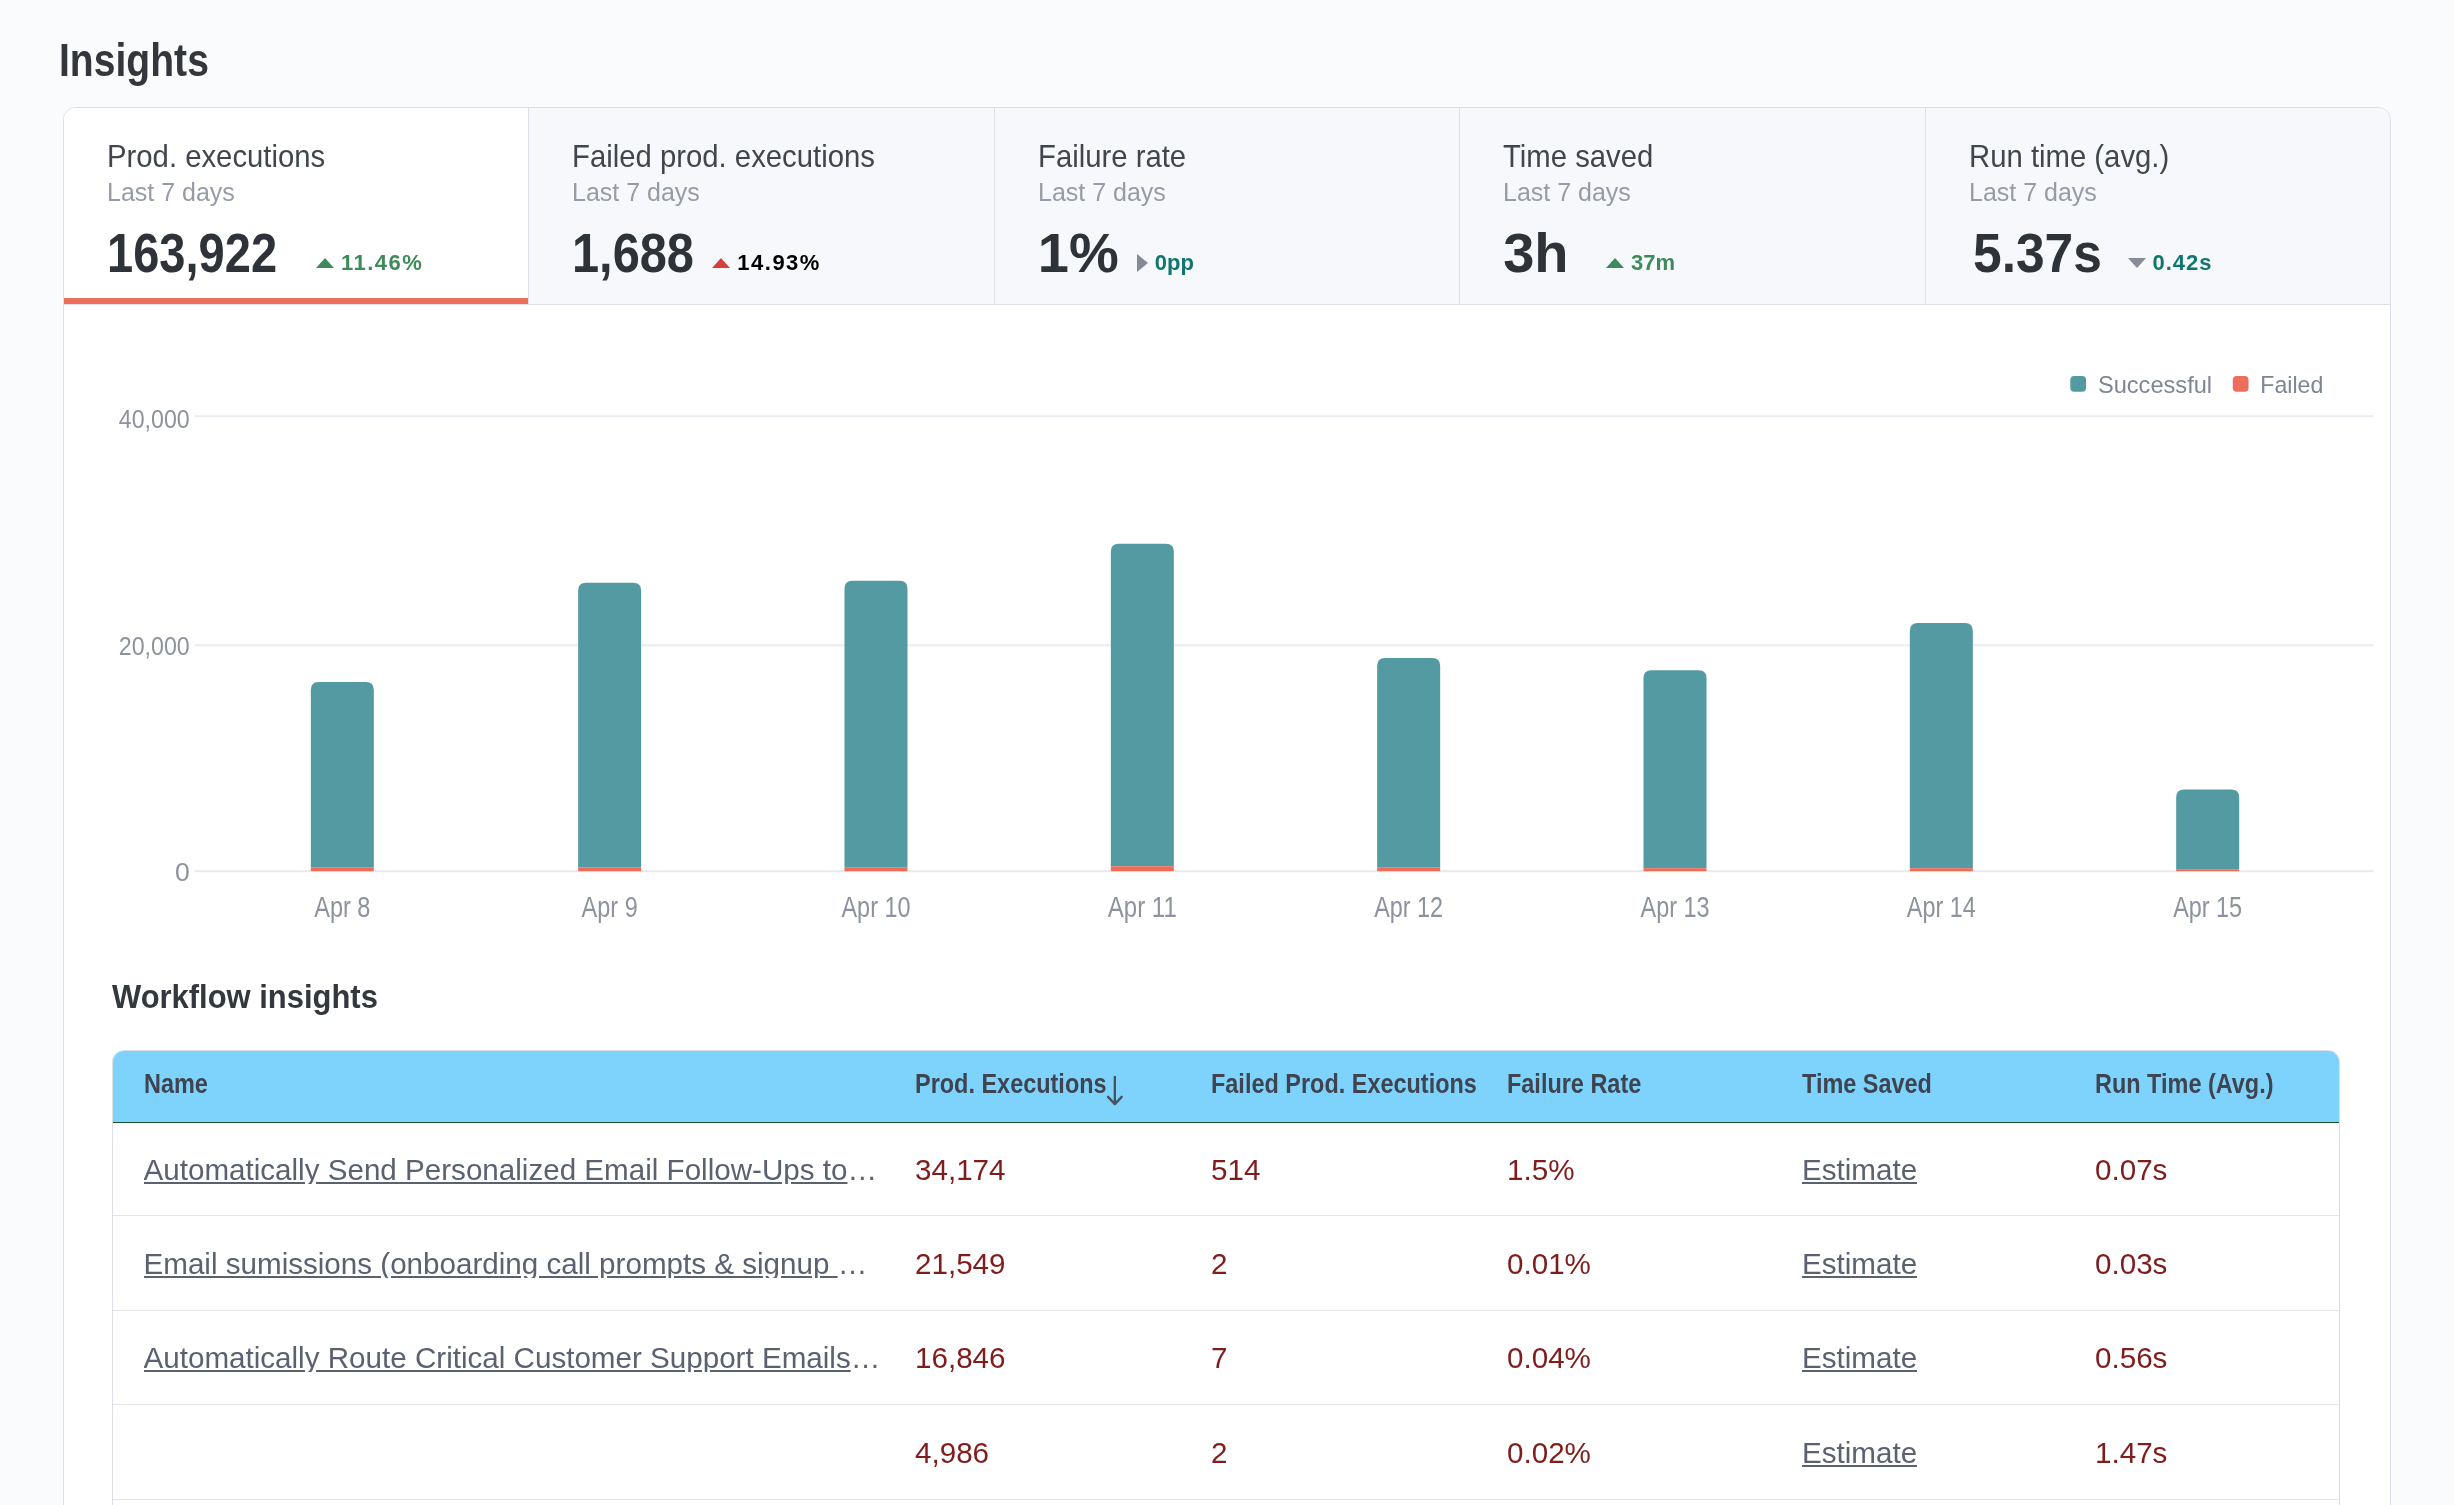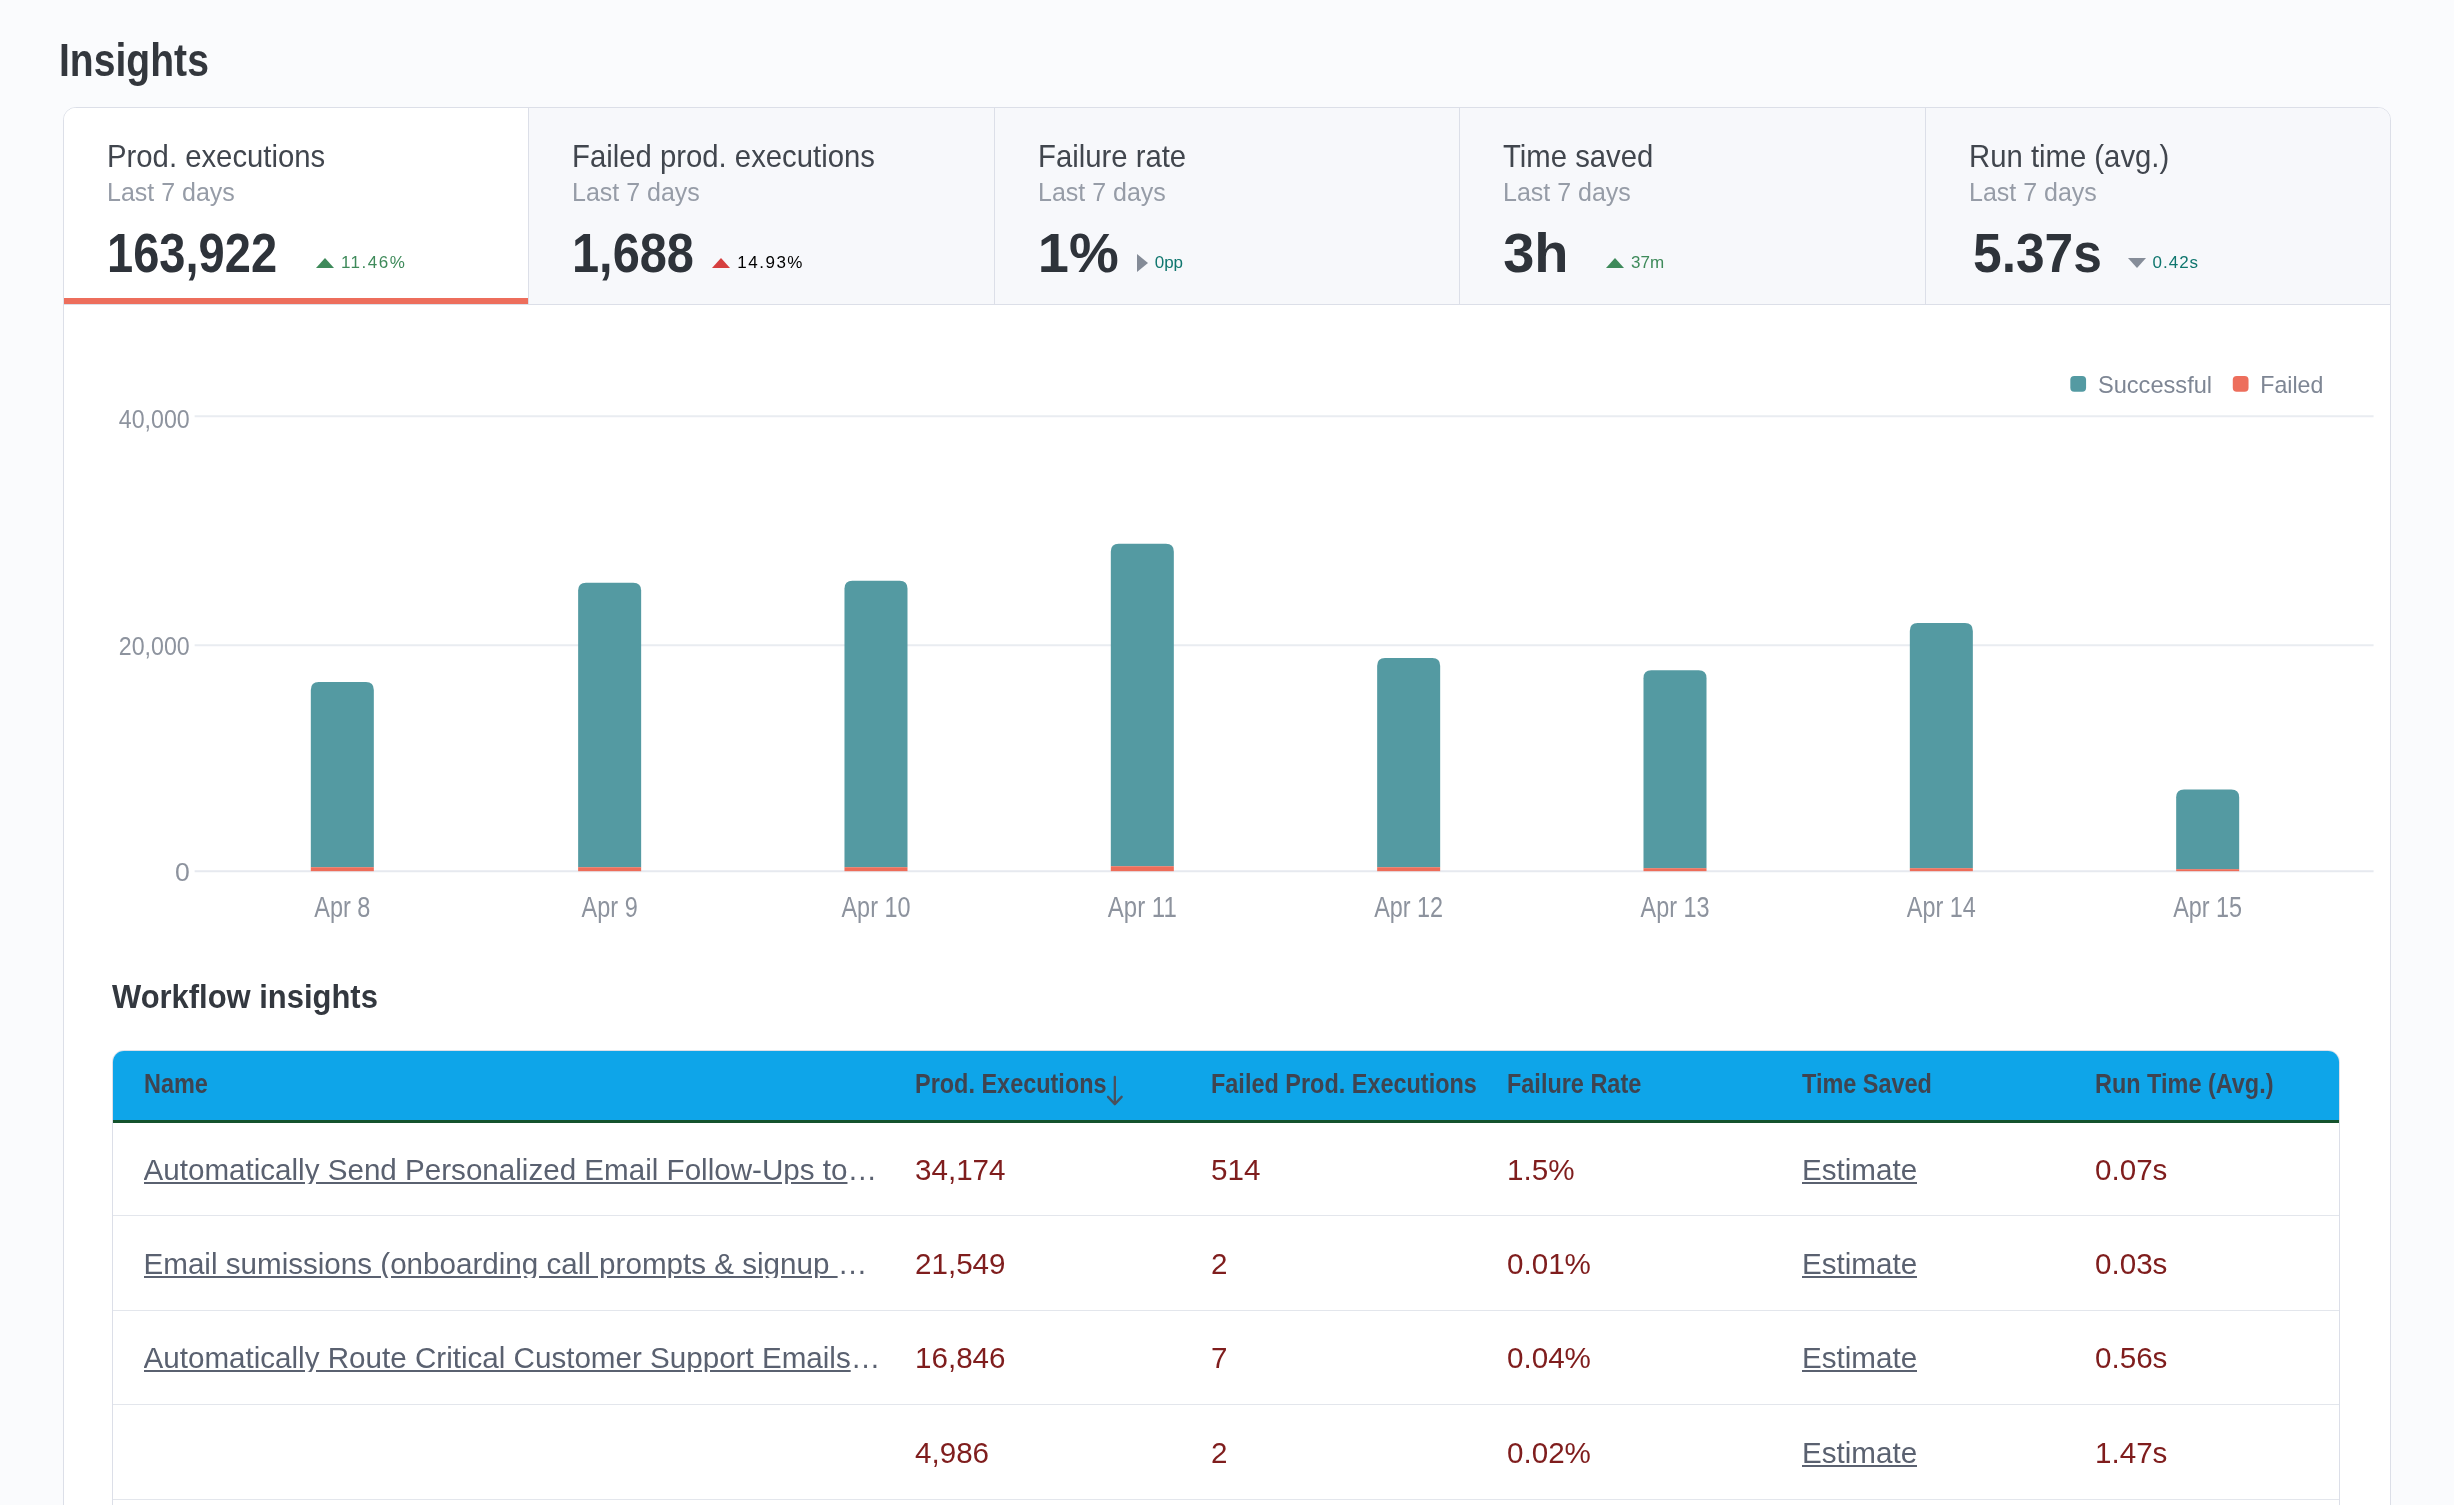--- a/index.html
+++ b/index.html
@@ -9,34 +9,34 @@
   .panel { position:absolute; left:63px; top:107px; width:2328px; height:1478px; background:#ffffff; border:1px solid #dcdfe8; border-radius:12.8px; }
   .tabs { position:absolute; left:0; top:0; width:2326px; height:197px; display:flex; border-bottom:1px solid #dcdfe8; border-radius:11.8px 11.8px 0 0; overflow:hidden; }
   .tab { position:relative; flex:1 1 0; background:#f7f8fb; }
   .tab + .tab { border-left:1px solid #dcdfe8; }
   .tab.sel { background:#ffffff; }
   .tab.sel::after { content:""; position:absolute; left:0; right:0; bottom:0; height:5.9px; background:#ed6e5c; }
   .tab .t { position:absolute; left:43px; top:32.5px; font-size:31.5px; line-height:31.5px; color:#41464e; transform:scaleX(0.93); transform-origin:0 0; white-space:nowrap; }
   .tab .s { position:absolute; left:43px; top:71px; font-size:26.6px; line-height:26.6px; color:#969ca7; transform:scaleX(0.94); transform-origin:0 0; white-space:nowrap; }
   .tab .num { position:absolute; left:43px; top:117px; font-size:56px; line-height:56px; font-weight:700; color:#2e333a; transform-origin:0 0; white-space:nowrap; }
   .delta { position:absolute; top:142px; display:flex; align-items:flex-start; }
-  .dtx { font-size:17px; line-height:26.6px; font-weight:400; margin-left:6.9px; }
+  .dtx { font-size:22px; line-height:26.6px; font-weight:700; margin-left:6.9px; }
   .green { color:#3e8a5a; }
   .red { color:#000000; }
   .gray { color:#0f766e; }
   .tri { display:block; width:0; height:0; }
   .tri.up { margin-top:7.9px; border-left:9.9px solid transparent; border-right:9.9px solid transparent; border-bottom:10.8px solid; }
   .tri.up.green { border-bottom-color:#3e8a5a; }
   .tri.up.red { border-bottom-color:#d63f3f; }
   .tri.down { margin-top:7.9px; border-left:9.9px solid transparent; border-right:9.9px solid transparent; border-top:10.8px solid #868d99; }
   .tri.right { margin-top:3.9px; border-top:9.9px solid transparent; border-bottom:9.9px solid transparent; border-left:11.8px solid #848b97; }
   .chart { position:absolute; left:0; top:198px; }
   .h2 { position:absolute; left:48px; top:871px; font-size:34px; line-height:34px; font-weight:700; color:#33383f; transform:scaleX(0.91); transform-origin:0 0; white-space:nowrap; }
   .wtable { position:absolute; left:48px; top:942px; width:2228px; height:552px; background:#fff; border:1px solid #dcdfe8; border-radius:11.8px; overflow:hidden; }
-  .thead { position:relative; height:72px; background:#0ea5e9; border-bottom:3px solid #14532d; }
+  .thead { position:relative; height:72px; background:#7dd3fc; border-bottom:1px solid #14532d; }
   .thead span { position:absolute; top:18.7px; font-size:27.6px; line-height:27.6px; font-weight:700; color:#3f4450; transform:scaleX(0.85); transform-origin:0 0; white-space:nowrap; }
   .trow { position:relative; border-bottom:1px solid #e3e6ec; }
   .trow span, .trow a { position:absolute; font-size:29.6px; line-height:29.6px; color:#7f1d1d; }
   .trow .lnk { color:#5a6170; text-decoration:underline; white-space:nowrap; overflow:hidden; text-overflow:ellipsis; max-width:737px; }
   .r1 { height:93px; } .r2 { height:95px; } .r3 { height:94px; } .r4 { height:95px; }
   .r1 span, .r1 a { top:31.5px; } .r2 span, .r2 a { top:32.5px; } .r3 span, .r3 a { top:31.5px; } .r4 span, .r4 a { top:32.5px; }
   .c1 { left:30.5px; } .c2 { left:802px; } .c3 { left:1098px; } .c4 { left:1394px; } .c5 { left:1689px; } .c6 { left:1982px; }
 </style>
 </head>
 <body>

